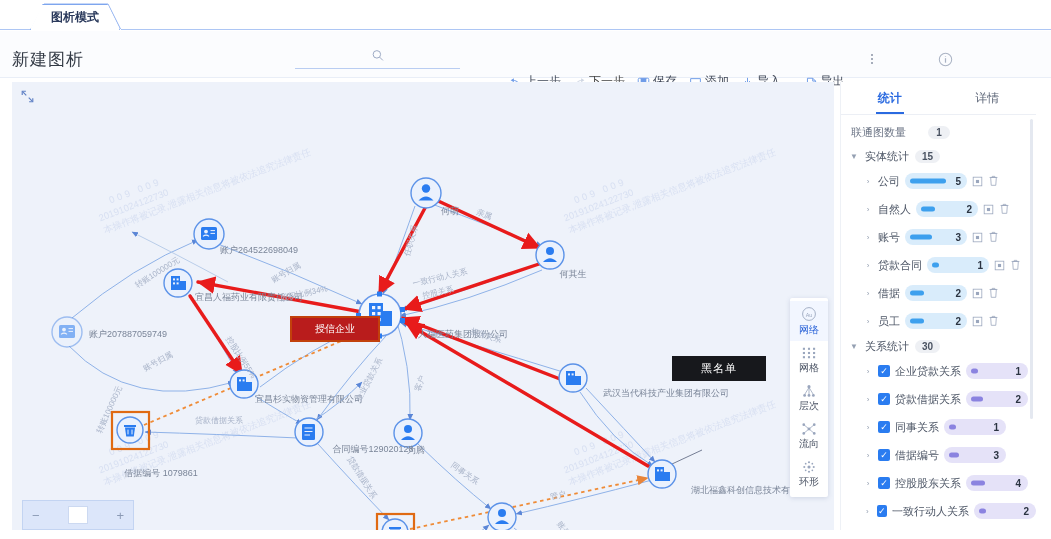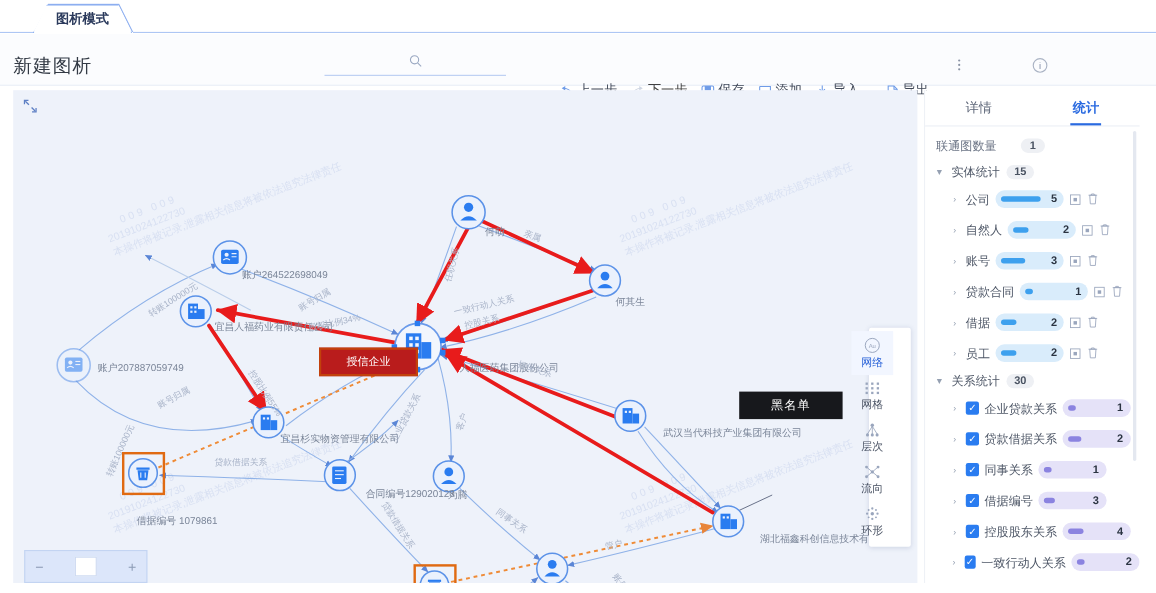--- a/index.html
+++ b/index.html
@@ -99,22 +99,22 @@
   }
   .tag-black {
     position:absolute; background:#17181c; color:#fff; font-size:11px;
     padding:5px 29px; white-space:nowrap; letter-spacing:1px;
   }
 
   
   .rail {
     position:absolute; right:6px; top:216px; width:38px;
     background:#fff; box-shadow:0 1px 5px rgba(60,80,130,.18);
-    display:flex; flex-direction:column; align-items:flex-end;
-    padding:3px 16px 4px; border-radius:2px;
+    display:flex; flex-direction:column; align-items:flex-start;
+    padding:3px 0 4px; border-radius:2px;
   }
   .rail-item {
     width:38px; padding:5px 0 4px; display:flex; flex-direction:column;
     align-items:center; gap:1px; cursor:pointer;
   }
   .rail-item .rl { font-size:10px; color:#4a5364; }
   .rail-item.active { background:#f2f6ff; }
   .rail-item.active .rl { color:#2a63d8; }
 
   
@@ -613,25 +613,25 @@
     <div class="zoom-chev">⌄</div>
     <div class="zoomctl">
       <span class="sym">−</span>
       <span class="zoom-handle"></span>
       <span class="sym">+</span>
     </div>
   </div>
 
   <div class="panel">
     <div class="panel-tabs">
+      <div class="ptab active">
+        <span>统计</span>
+      </div>
       <div class="ptab">
         <span>详情</span>
-      </div>
-      <div class="ptab active">
-        <span>统计</span>
       </div>
     </div>
 
     <div class="panel-body">
       <div class="pscroll"></div>
 
       <div class="row-top">
         <span class="lbl-gray">联通图数量</span>
         <span class="cnt-pill">1</span>
       </div>

